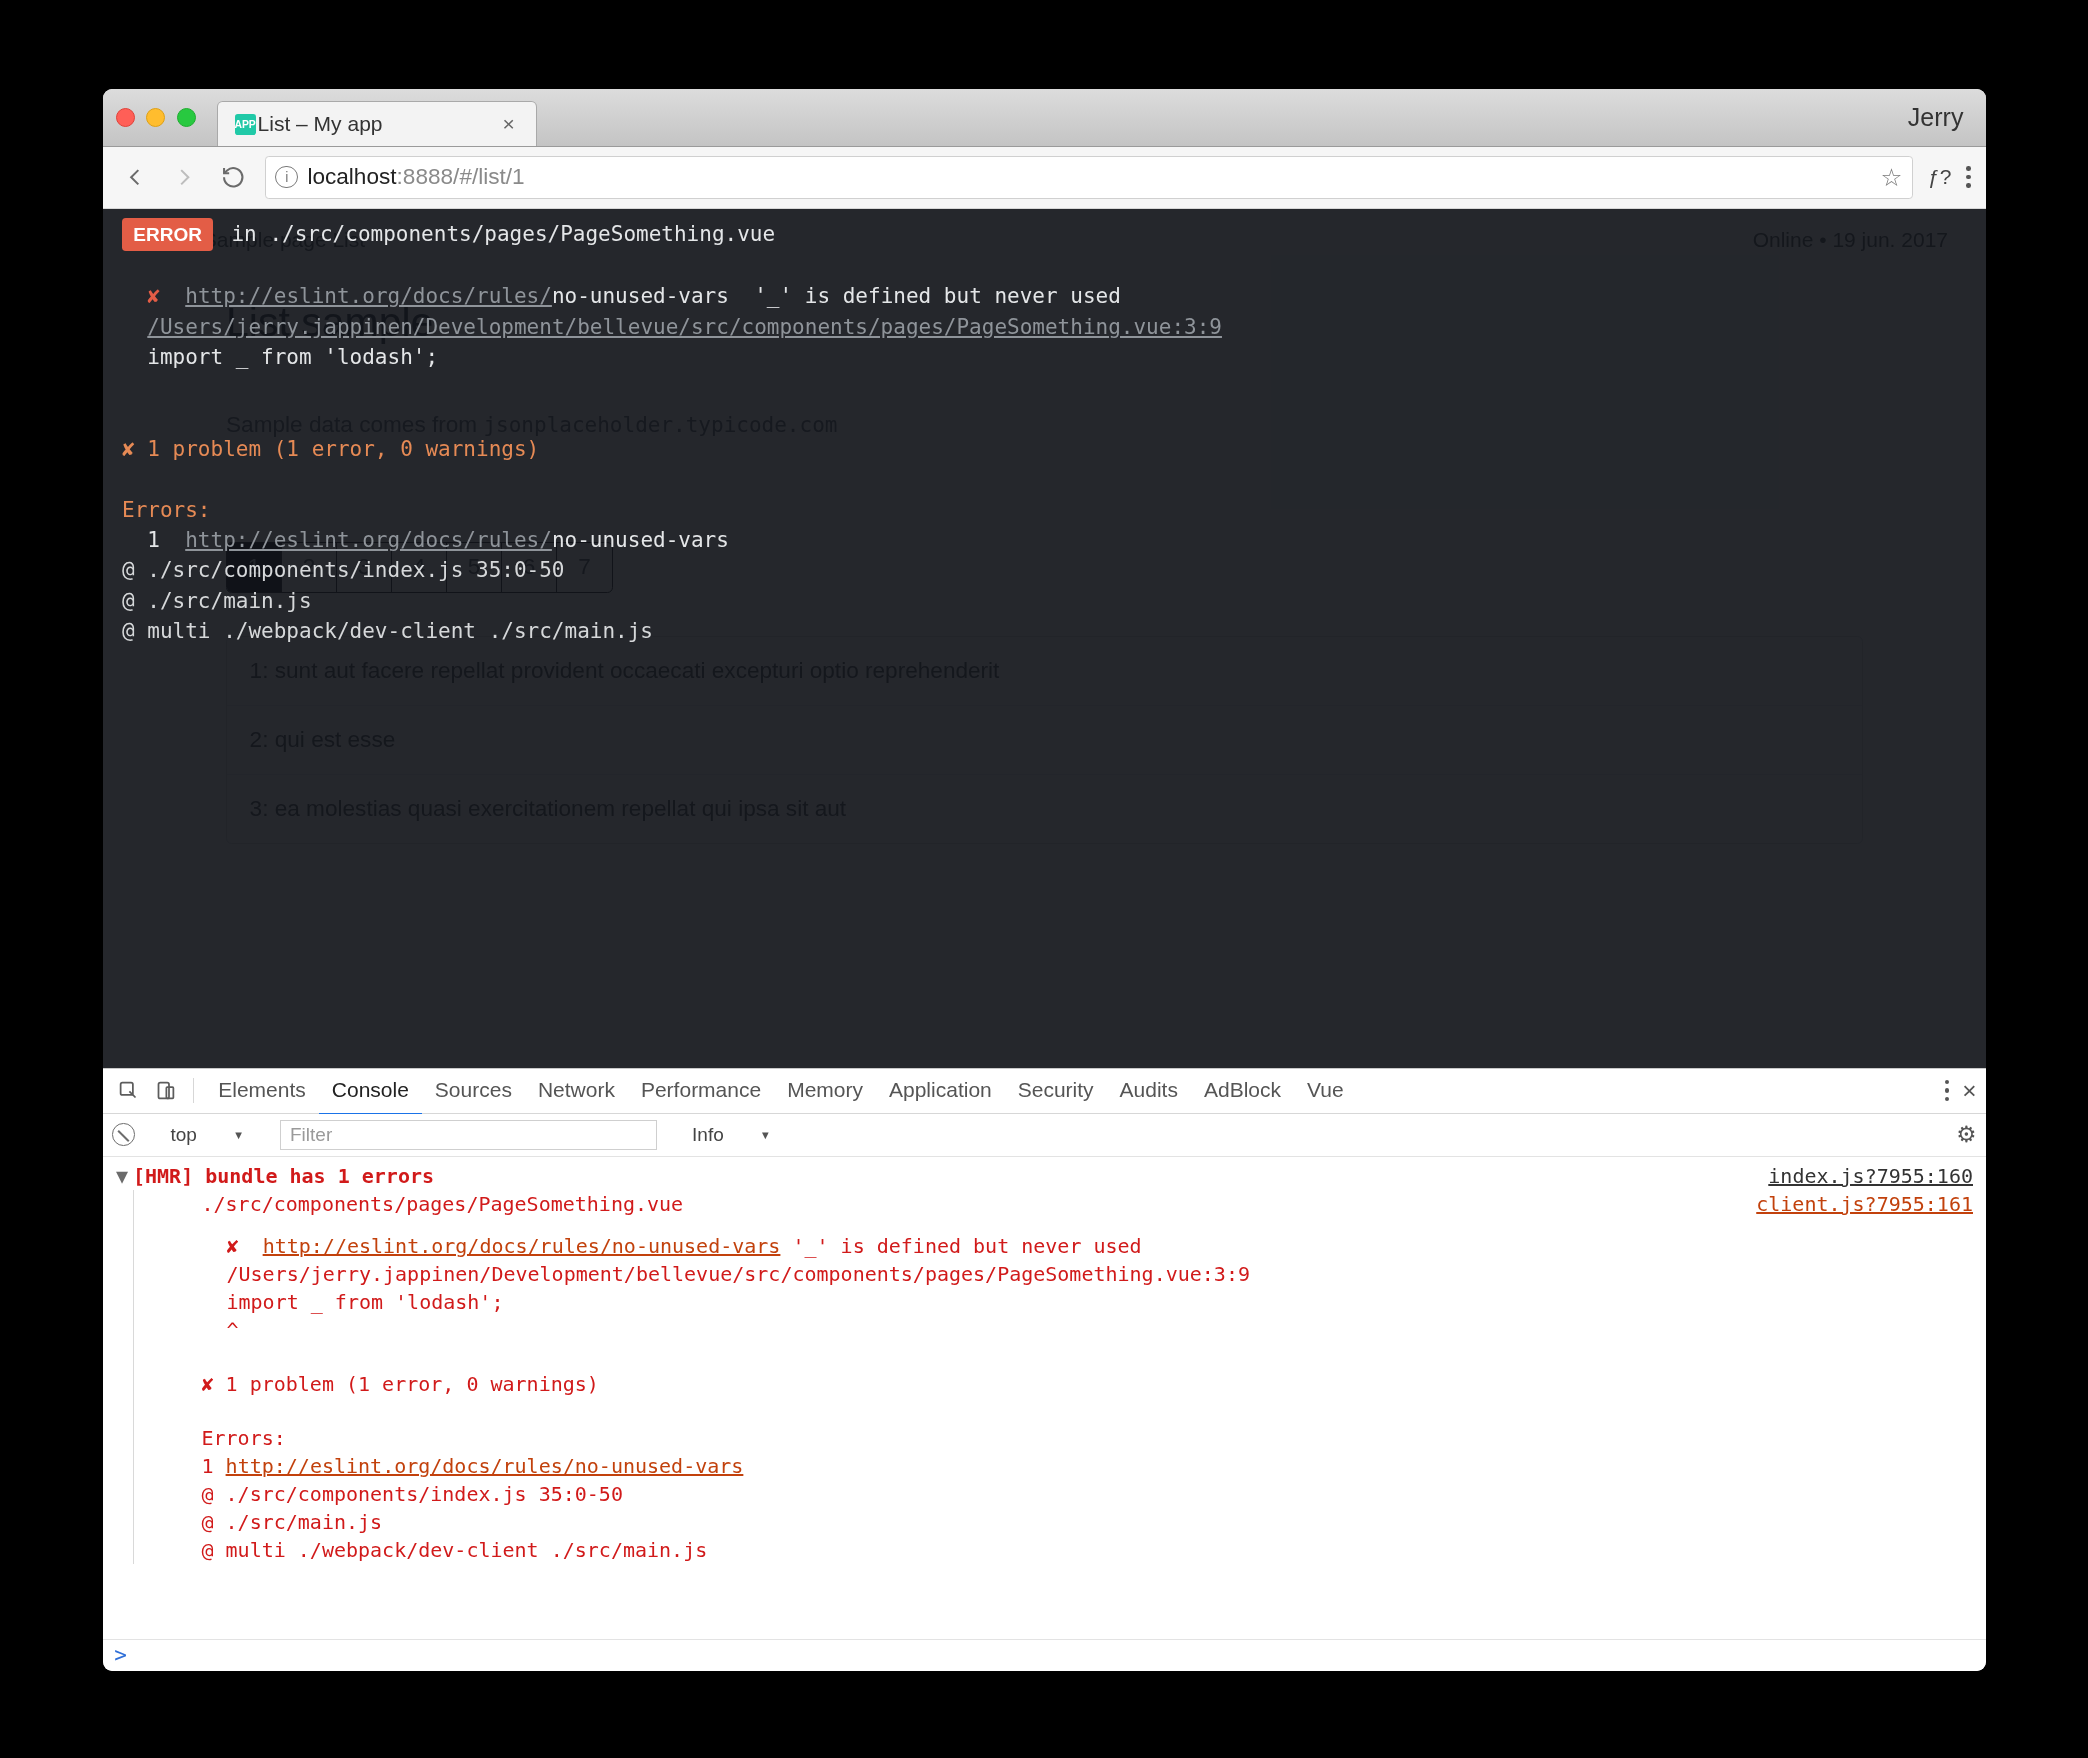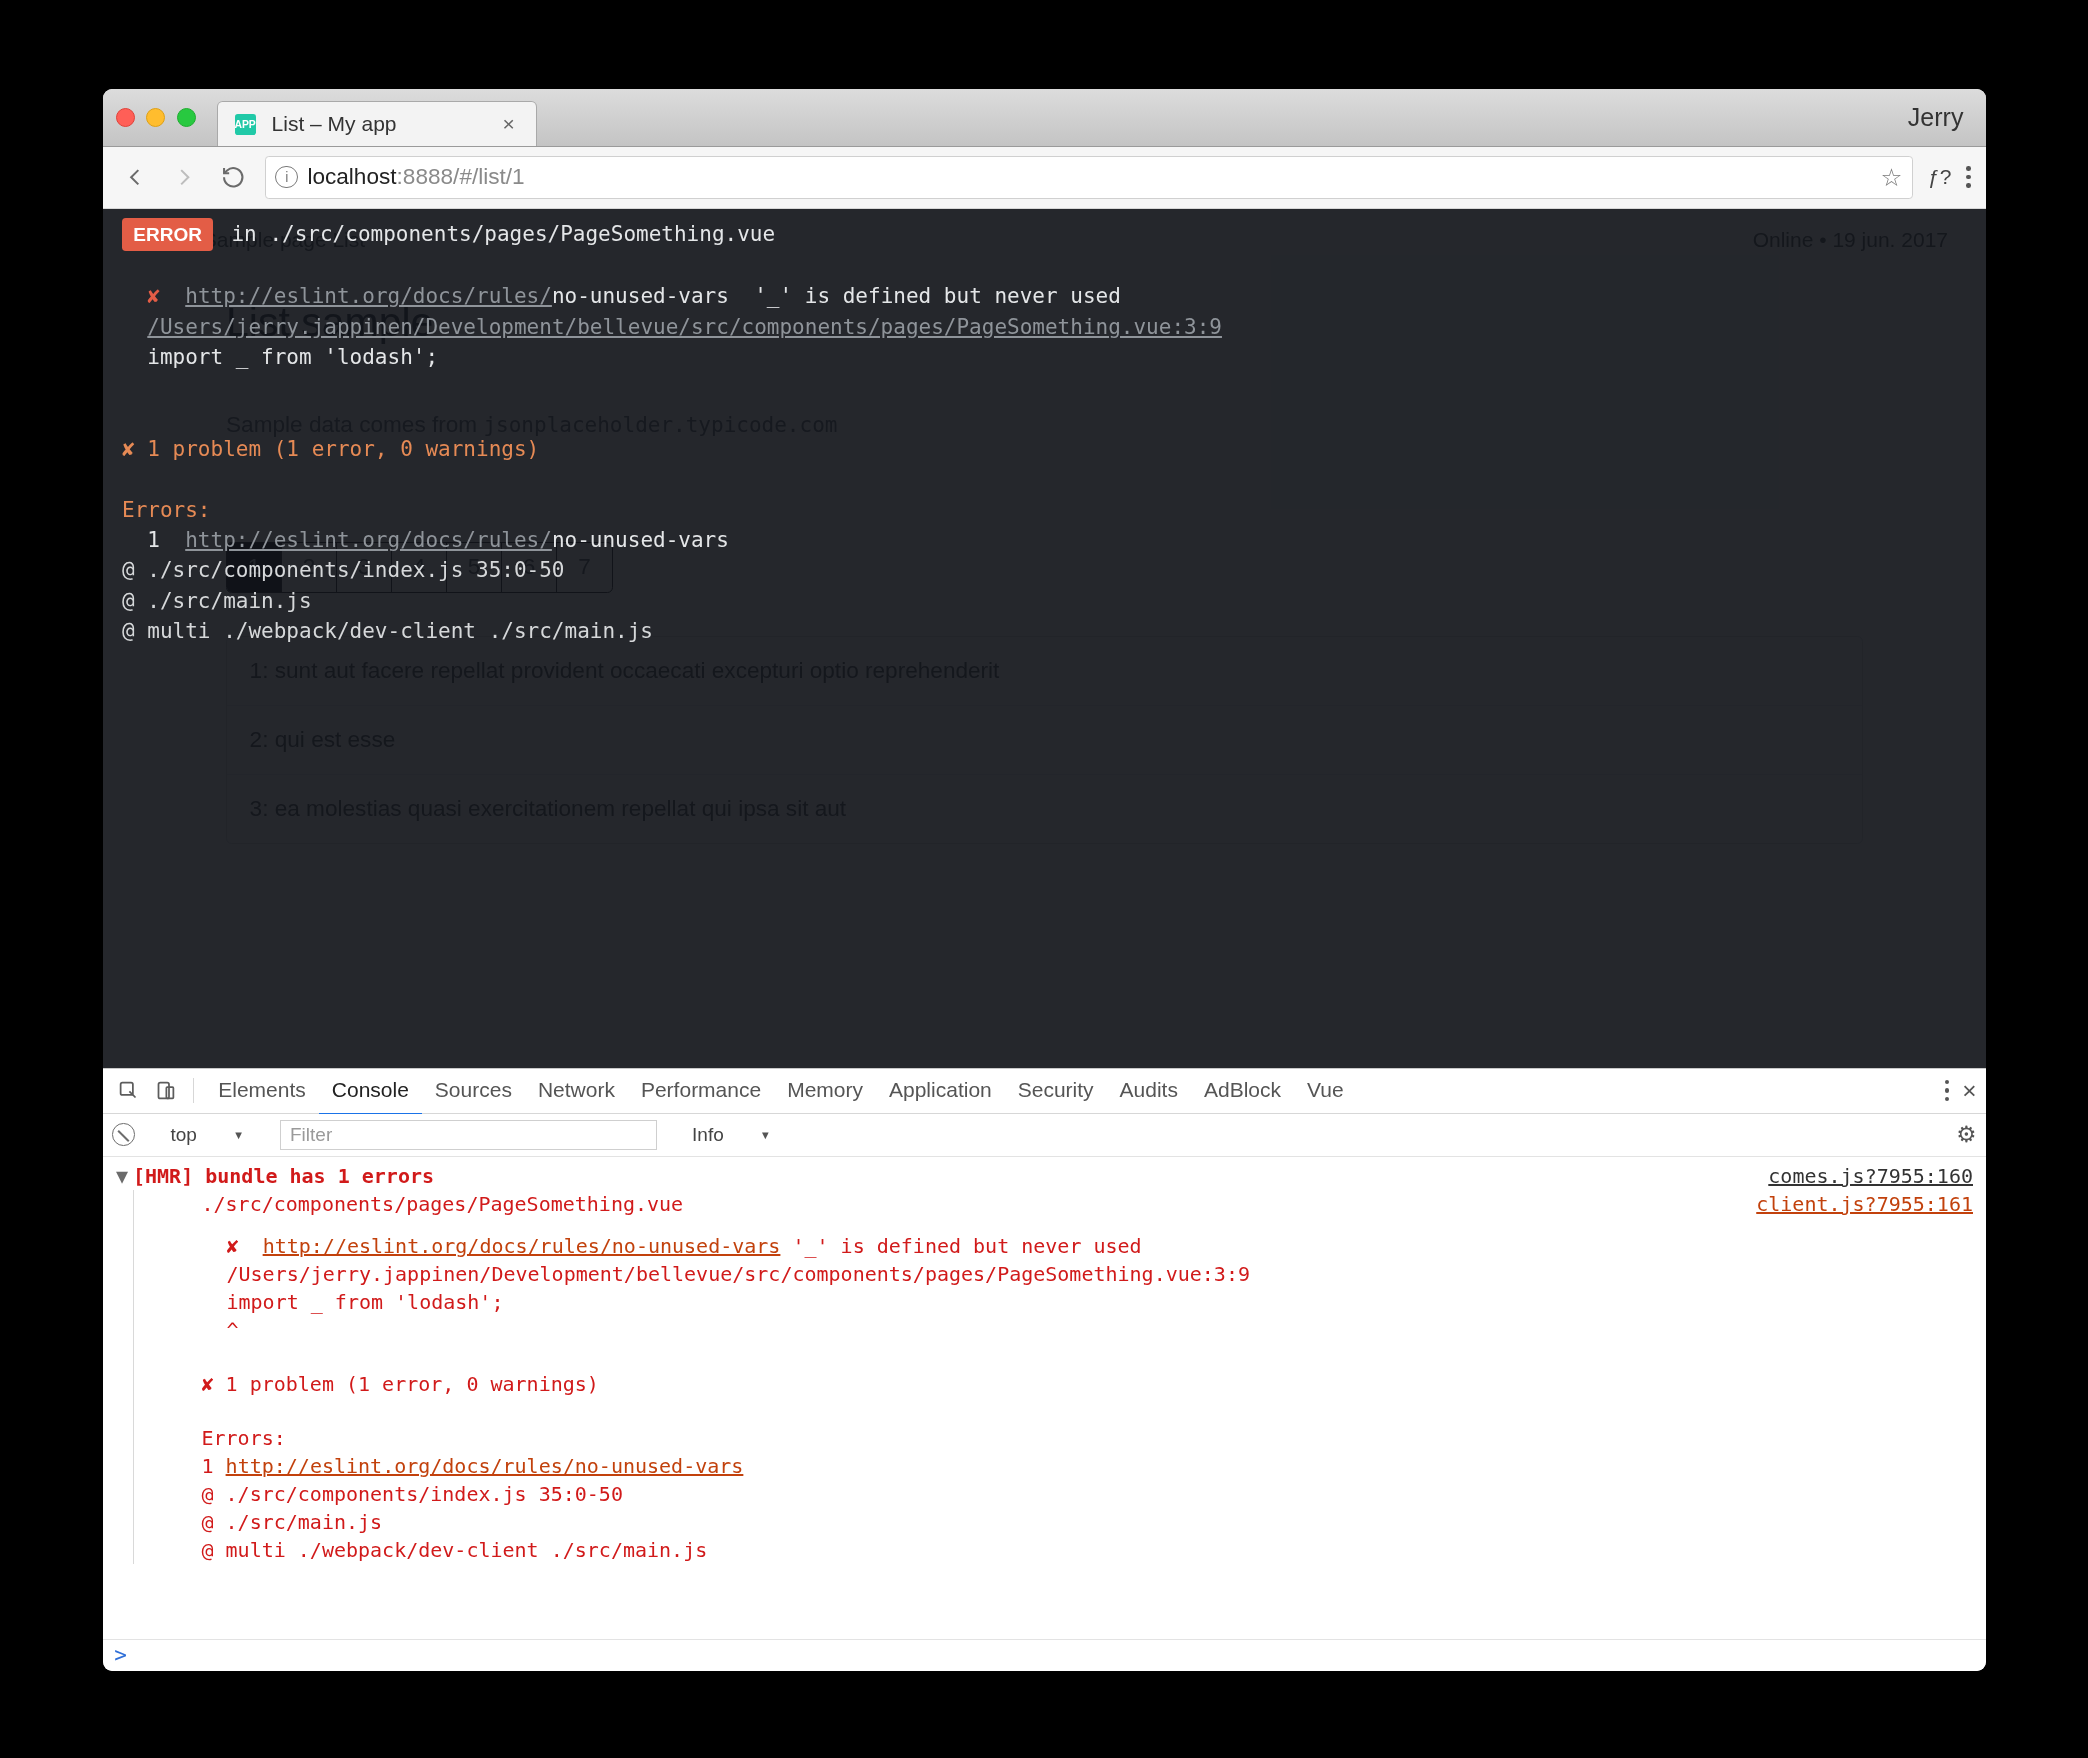--- a/index.html
+++ b/index.html
@@ -33,21 +33,21 @@
     padding: 0 13px;
     border-bottom: 0.9px solid #9a9a9a;
     position: relative;
   }
   .traffic { display:flex; gap:11.3px; margin-right:21px; }
   .dot { width:19px; height:19px; border-radius:50%; }
   .dot.red{background:#ff5f57;border:0.9px solid #e14138;}
   .dot.ylw{background:#ffbd2e;border:0.9px solid #dfa014;}
   .dot.grn{background:#28c940;border:0.9px solid #1eae2f;}
   .tab {
-    display:flex; align-items:center; gap:16px;
+    display:flex; align-items:center; gap:2px;
     background:#f3f3f3;
     height:45px; padding:0 17px;
     border-radius:5.6px 5.6px 0 0;
     border:0.9px solid #a9a9a9; border-bottom:none;
     margin-top:13px;
     min-width:320px;
     position:relative;
   }
   .favicon{width:21px;height:21px;background:#20c9a7;border-radius:2.8px;color:#fff;font-size:10.4px;display:flex;align-items:center;justify-content:center;font-weight:600;}
   .tab-title{font-size:21px;color:#333;flex:1;white-space:nowrap;overflow:hidden;text-overflow:ellipsis;}
@@ -334,21 +334,21 @@
       <div class="dt-select">
         <span>Info</span>
           <span class="caret">▼</span>
       </div>
       <div class="dt-gear">⚙</div>
     </div>
 
     <div class="dt-body">
       <div>
         <span class="hdr-caret">▼</span><span class="hdr-line">[HMR] bundle has 1 errors</span>
-        <a class="src-link">comes.js?7955:160</a>
+        <a class="src-link">index.js?7955:160</a>
       </div>
       <div class="ruleline">
         <div class="red indent1">
           <span>./src/components/pages/PageSomething.vue</span>
           <a class="src-link">client.js?7955:161</a>
         </div>
         <div class="red indent2" style="margin-top:14px;">
           <span>✘</span>&nbsp;&nbsp;<a>http://eslint.org/docs/rules/no-unused-vars</a><span>  '_' is defined but never used</span>
         </div>
         <div class="red indent2">/Users/jerry.jappinen/Development/bellevue/src/components/pages/PageSomething.vue:3:9</div>

